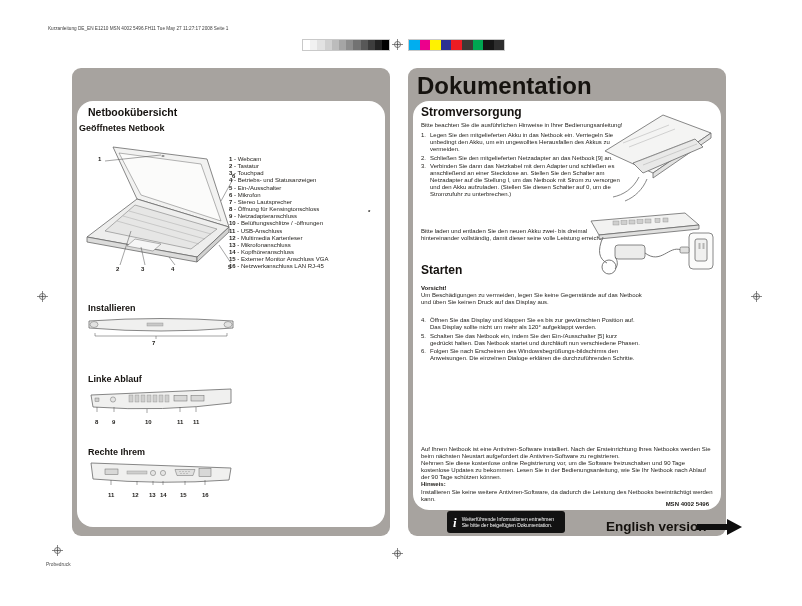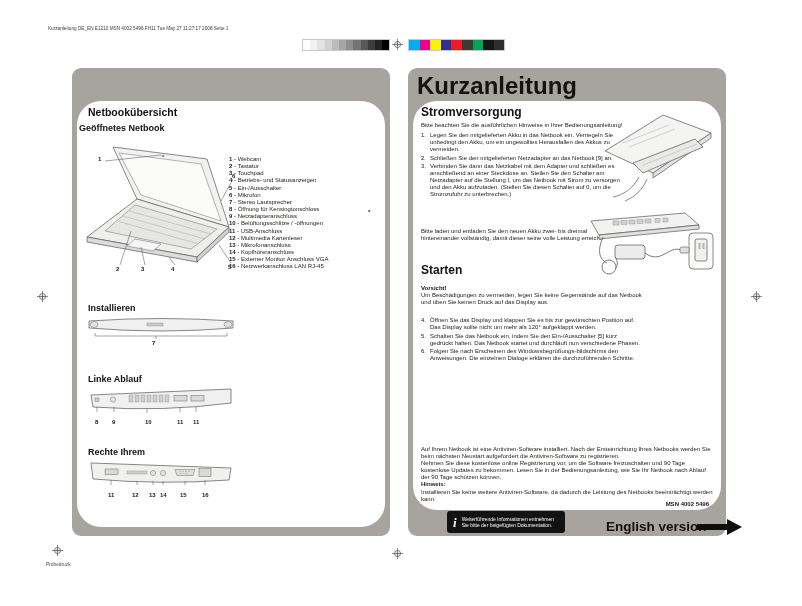--- a/index.html
+++ b/index.html
@@ -12,21 +12,21 @@
   .proof{position:absolute;left:46px;top:562px;font-size:6px;color:#4a4a4a;
     transform:scale(.8);transform-origin:0 0;}
   .bar{position:absolute;top:40px;height:10px;display:flex;outline:0.5px solid #c9c9c9;}
   .bar div{height:10px;}
   .grayscale{left:303px;}
   .colorbar{left:409px;}
   .regmark{position:absolute;width:11px;height:11px;}
   .page-gray{position:absolute;top:68px;width:318px;height:468px;background:#a7a39f;border-radius:9px;}
   #left-gray{left:72px;} #right-gray{left:408px;}
   .page-title{position:absolute;left:9px;top:4px;font-size:24px;font-weight:700;color:#16130f;margin:0;}
-  .panel{position:absolute;left:5px;top:33px;width:308px;background:#ffffff;border-radius:24px;}
+  .panel{position:absolute;left:5px;top:33px;width:308px;background:#ffffff;border-radius:16px;}
   #left-panel{height:426px;} #right-panel{height:409px;}
   .abs{position:absolute;}
   .h1{font-size:12px;font-weight:700;color:#14110e;}
   .h2{font-size:10.5px;font-weight:700;color:#14110e;}
   .h3{font-size:9px;font-weight:700;color:#14110e;}
   .t6{font-size:6px;line-height:7.1px;color:#262420;}
   .nowrap{white-space:nowrap;}
   .parts{position:absolute;left:152px;top:55px;font-size:6px;line-height:7.15px;color:#262420;}
   .part-row b{font-weight:700;}
   .steps .step{display:flex;margin-bottom:1.6px;}
@@ -253,21 +253,21 @@
           <span class="co" style="left: 64px; top: 0px;">13</span>
           <span class="co" style="left: 75px; top: 0px;">14</span>
           <span class="co" style="left: 95px; top: 0px;">15</span>
           <span class="co" style="left: 117px; top: 0px;">16</span>
         </div>
     </div>
   </div>
 </section>
 
 <section class="page-gray" id="right-gray">
-  <h1 class="page-title">Kurzanleitung</h1>
+  <h1 class="page-title">Dokumentation</h1>
   <div class="panel" id="right-panel">
     <div class="abs h1" style="left:8px;top:4px">Stromversorgung</div>
     <div class="abs t6 nowrap" style="left:8px;top:21px">Bitte beachten Sie die ausführlichen Hinweise in Ihrer Bedienungsanleitung!</div>
     <div class="abs steps" style="left:8px;top:31px;width:206px">
         <div class="step">
           <span class="num">1.</span>
           <span class="txt">Legen Sie den mitgelieferten Akku in das Netbook ein. Verriegeln Sie unbedingt den Akku, um ein ungewolltes Herausfallen des Akkus zu vermeiden.</span>
         </div>
         <div class="step">
           <span class="num">2.</span>

